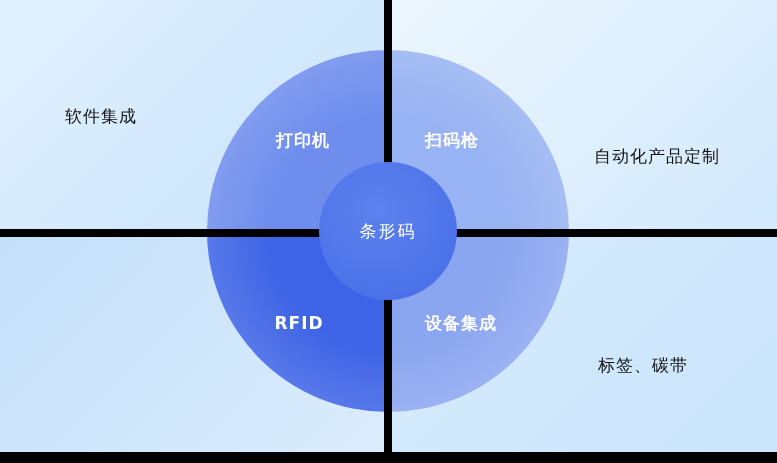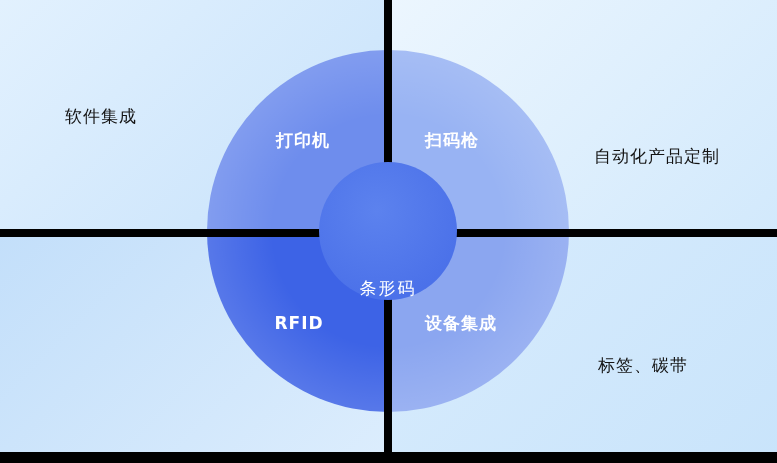--- a/index.html
+++ b/index.html
@@ -76,21 +76,21 @@
   
   .center-circle {
     position: absolute;
     left: 319px; top: 162px;
     width: 138px; height: 138px;
     border-radius: 50%;
     background: radial-gradient(circle at 42% 35%,
       var(--center-circle-light, #5c82ee) 0%,
       var(--center-circle, #4b71e9) 75%);
     display: flex;
-    align-items: flex-end;
+    align-items: center;
     justify-content: center;
   }
   .center-circle .label {
     color: #ffffff;
     font-size: 17px;
     font-weight: 500;
     letter-spacing: 2px;
     white-space: nowrap;
   }
 

